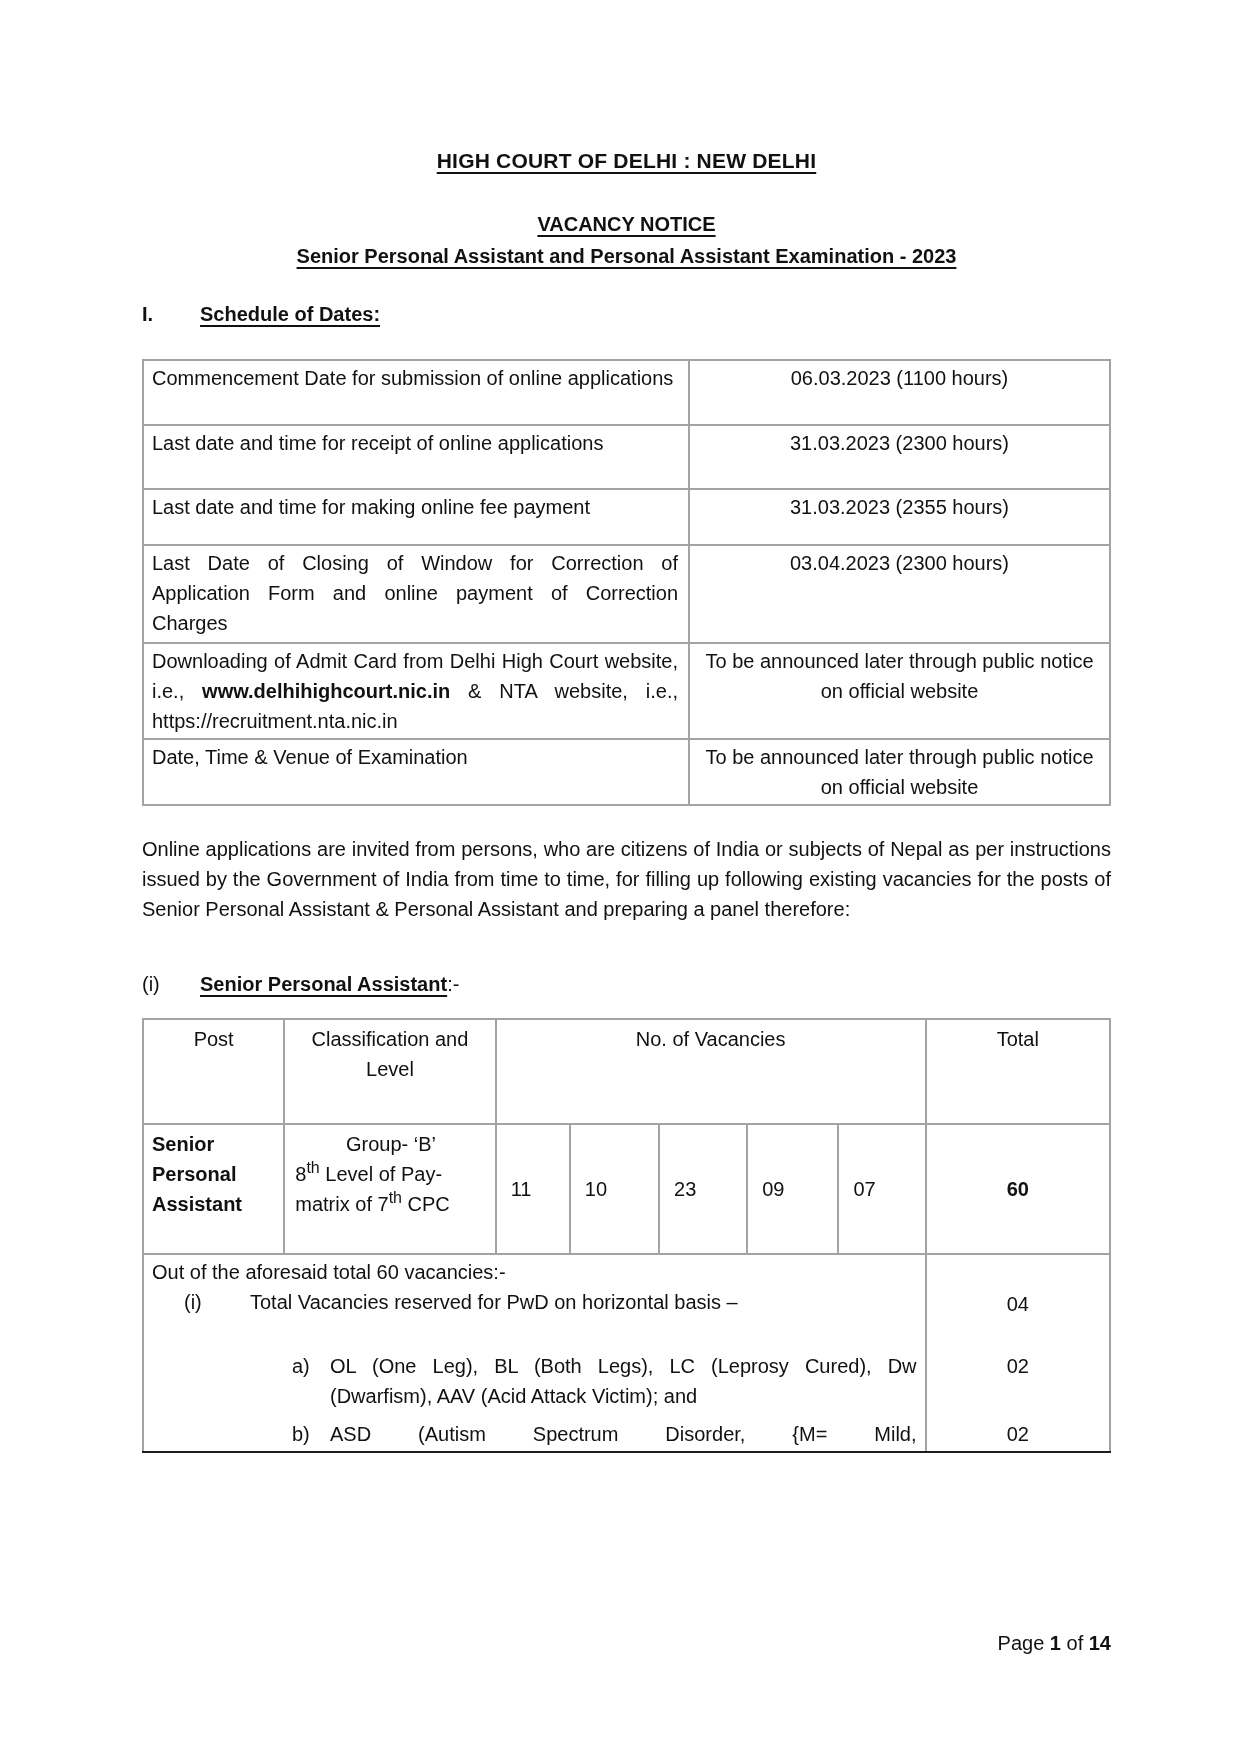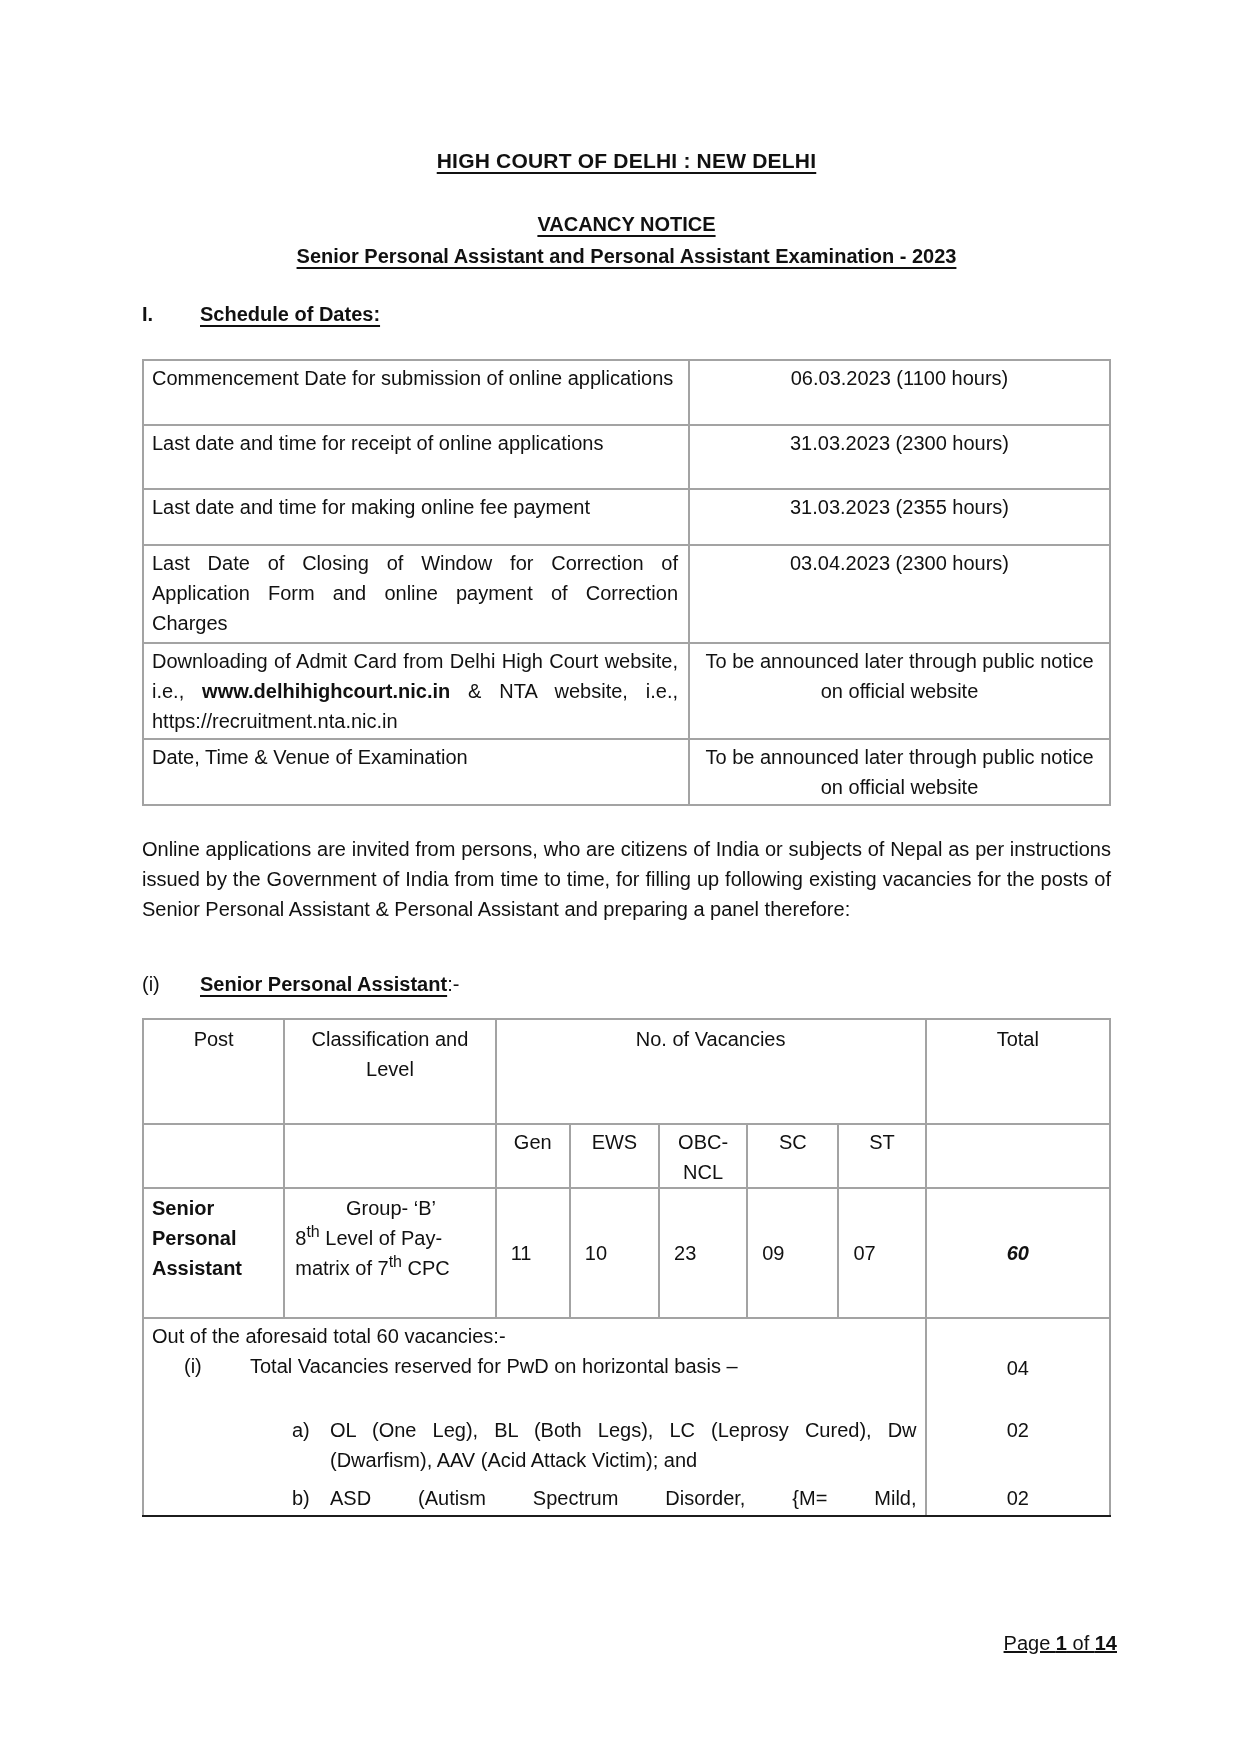--- a/index.html
+++ b/index.html
@@ -122,21 +122,20 @@
   sup { font-size: 16px; line-height: 0; vertical-align: super; }
   .vacancy-table .datarow .num {
     vertical-align: middle;
     padding-left: 14px;
     text-align: left;
   }
   .vacancy-table .datarow .tot {
     vertical-align: middle;
     text-align: center;
     font-weight: bold;
-    font-style: italic;
   }
 
   
   .vacancy-table tr.bd td { border-top: none; border-bottom: none; }
   .vacancy-table tr.bd-last td { border-bottom: 2px solid #1c1c1c; }
   .vacancy-table td.bleft { padding: 0 8px; }
   .vacancy-table td.bval { text-align: center; padding-top: 2px; }
   tr.bdA td { height: 30px; }
   tr.bdB td { height: 56px; }
   tr.bdC td { height: 55px; }
@@ -149,24 +148,23 @@
   .bitem2 { display: flex; padding-left: 140px; padding-top: 8px; }
   .bitem2 .bmark { width: 38px; flex: none; }
   .bitem2 .btext { flex: 1; text-align: justify; text-align-last: left; }
   .bitem2.stretch .btext { text-align-last: justify; }
   td.bval .vnum { display: block; padding-top: 6px; }
 
   
   .footer {
     position: absolute;
     top: 1628px;
-    right: 124px;
-    font-size: 20px;
-    line-height: 30px;
-    text-decoration: underline;
+    right: 130px;
+    font-size: 20px;
+    line-height: 30px;
   }
   .footer .b { font-weight: bold; }
 </style>
 </head>
 <body>
 
 <div class="page">
 
   <div class="doc-title">
     <span class="u">HIGH COURT OF DELHI : NEW DELHI</span>
@@ -231,30 +229,20 @@
       <col style="width:87px">
       <col style="width:184px">
     </colgroup>
     <tbody>
         <tr class="hdr">
       <td>Post</td>
       <td>Classification and Level</td>
       <td colspan="5">No. of Vacancies</td>
       <td>Total</td>
     </tr>
-    <tr class="subhdr">
-      <td></td>
-      <td></td>
-      <td>Gen</td>
-      <td>EWS</td>
-      <td>OBC-NCL</td>
-      <td>SC</td>
-      <td>ST</td>
-      <td></td>
-    </tr>
     <tr class="datarow">
       <td class="post">Senior Personal Assistant</td>
       <td class="cls">
         <div class="cls-line1">Group- ‘B’</div>
         <div class="cls-line2"><span>8</span><sup>th</sup><span> Level of Pay-matrix of 7</span><sup>th</sup><span> CPC</span></div>
       </td>
       <td class="num">11</td>
       <td class="num">10</td>
       <td class="num">23</td>
       <td class="num">09</td>

